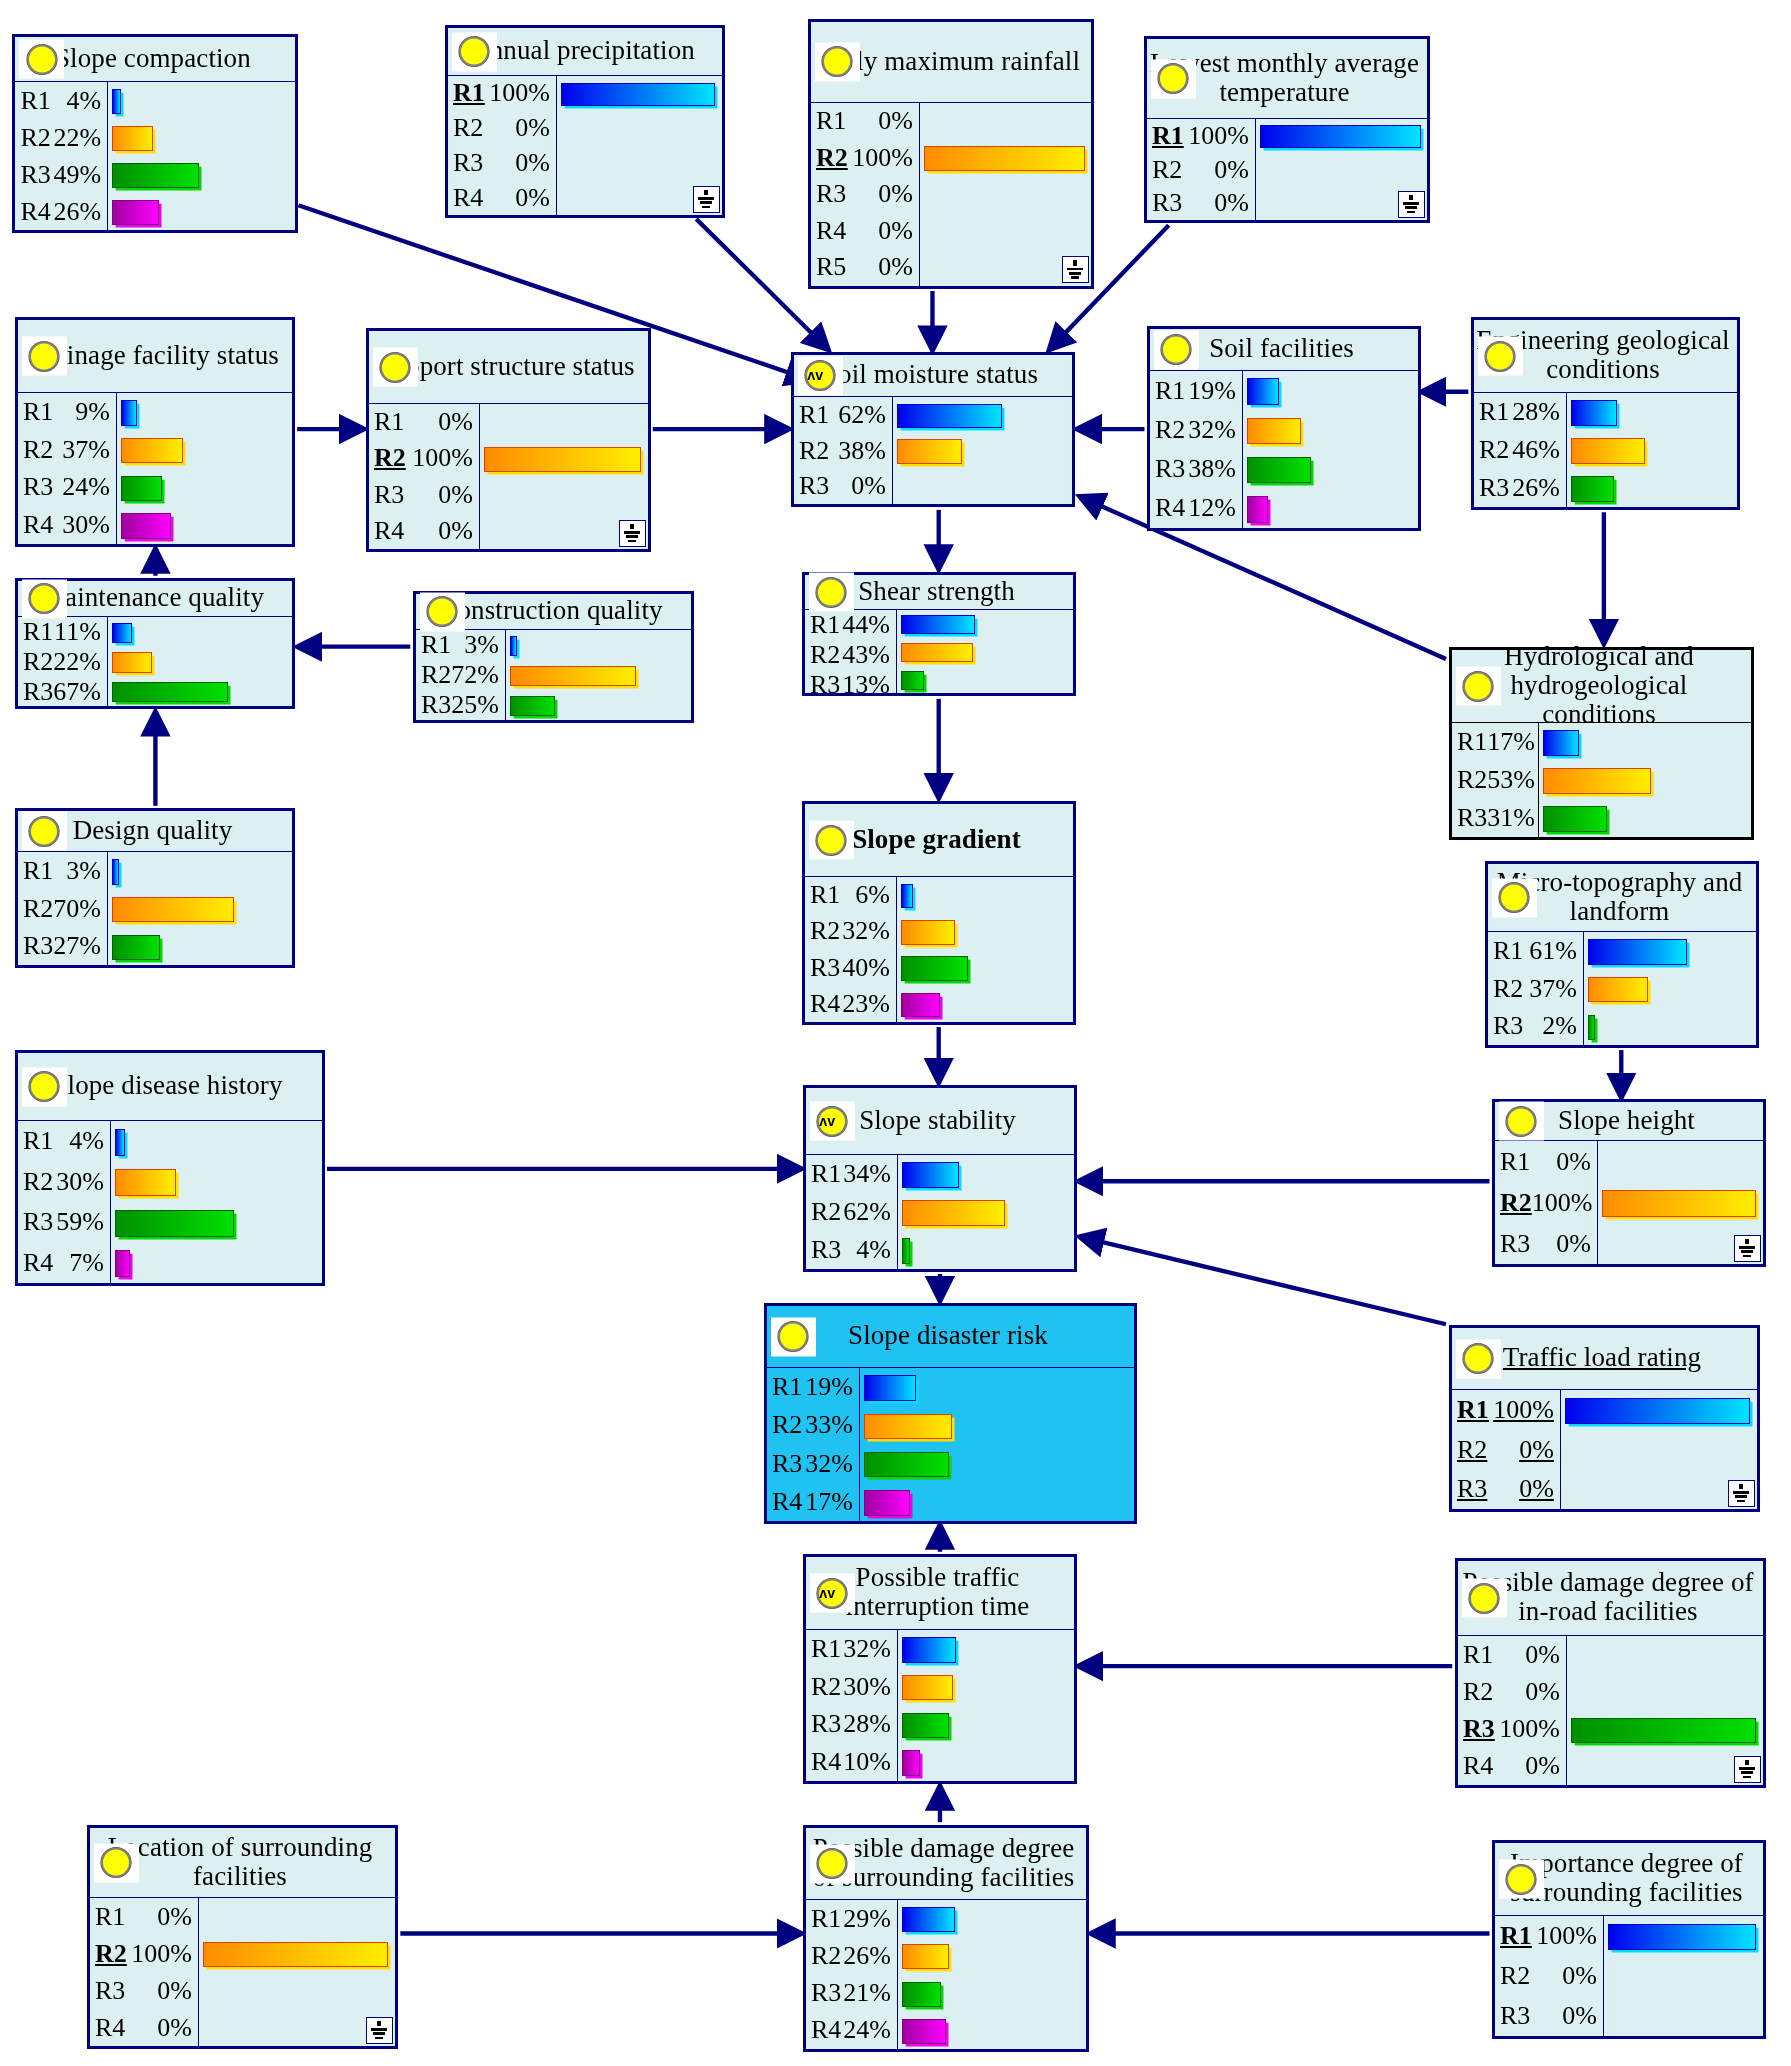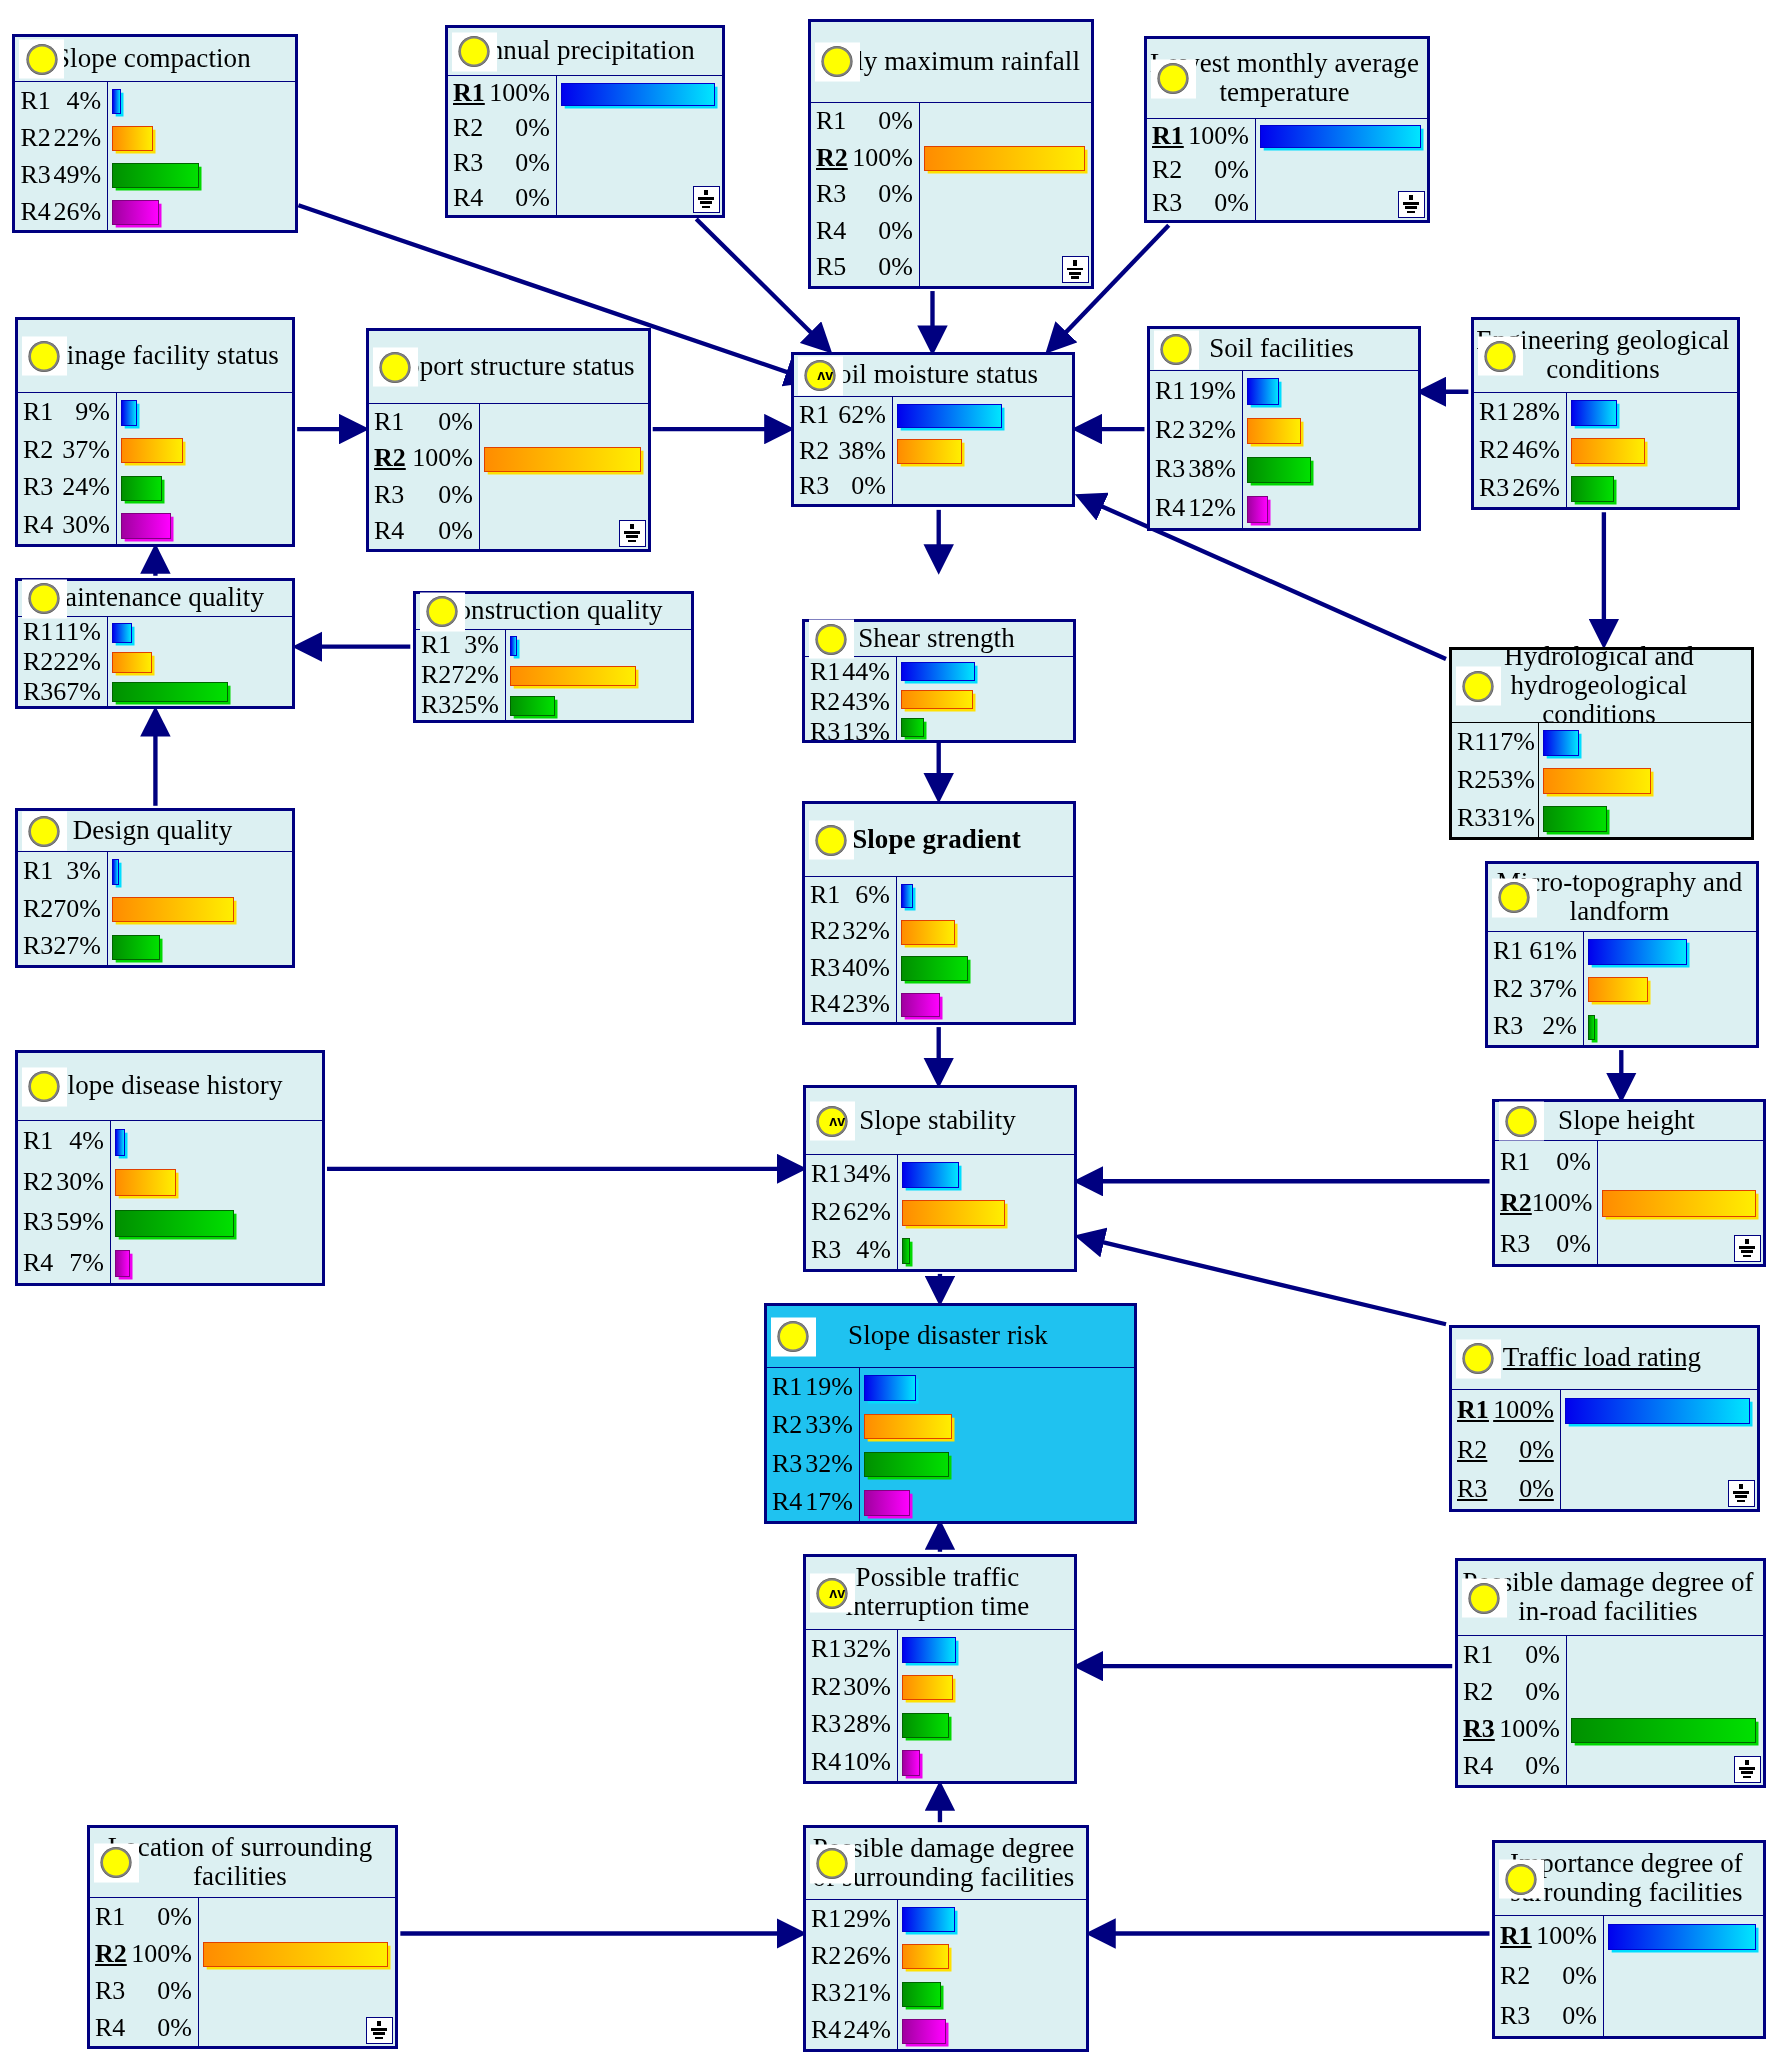--- a/index.html
+++ b/index.html
@@ -20,21 +20,21 @@
               color:#000;padding:2.5px 5px 3.7px 0;letter-spacing:0.1px;}
 
   .node-icon{position:absolute;left:3.7px;top:50%;transform:translateY(-50%);
              width:45px;height:39px;background:#ffffff;
              display:flex;align-items:center;justify-content:center;}
   .ic-circle{width:30px;height:30px;border-radius:50%;background:#ffff00;
              border:2.5px solid #808080;box-sizing:border-box;
              box-shadow:0 0 0 0.6px #585858;}
   .ic-circle.infer{position:relative;}
   .ic-circle.infer .glyph{position:absolute;left:0;right:0;top:50%;
-             transform:translateY(-50%);text-align:right;
+             transform:translateY(-50%);text-align:left;
              font-family:"Liberation Sans",sans-serif;font-weight:700;
              font-size:14.3px;line-height:1;color:#000;}
 
   
   .node-body{flex:1;display:flex;min-height:0;}
   .labels{box-sizing:border-box;border-right:1.9px solid #000080;
           display:flex;flex-direction:column;}
   .node.blackborder .labels{border-right-color:#000000;}
   .bars{flex:1;position:relative;display:flex;flex-direction:column;}
 
@@ -591,21 +591,21 @@
             </div>
           </div>
           <div class="brow">
             <div class="bar c3" style="width: 43px;">
               <span class="fill"></span>
             </div>
           </div>
         </div>
       </div>
     </div>
-    <div class="node" style="left: 802px; top: 572px; width: 274px; height: 124px; margin-top: 47px;">
+    <div class="node" style="left: 802px; top: 572px; width: 274px; height: 124px;">
       <div class="node-head" style="height: 35px;">
         <span class="node-icon">
           <span class="ic-circle"></span>
         </span>
         <div class="node-title">Shear strength</div>
       </div>
       <div class="node-body">
         <div class="labels" style="width: 92px;">
           <div class="lrow">
             <span class="st">R1</span>

